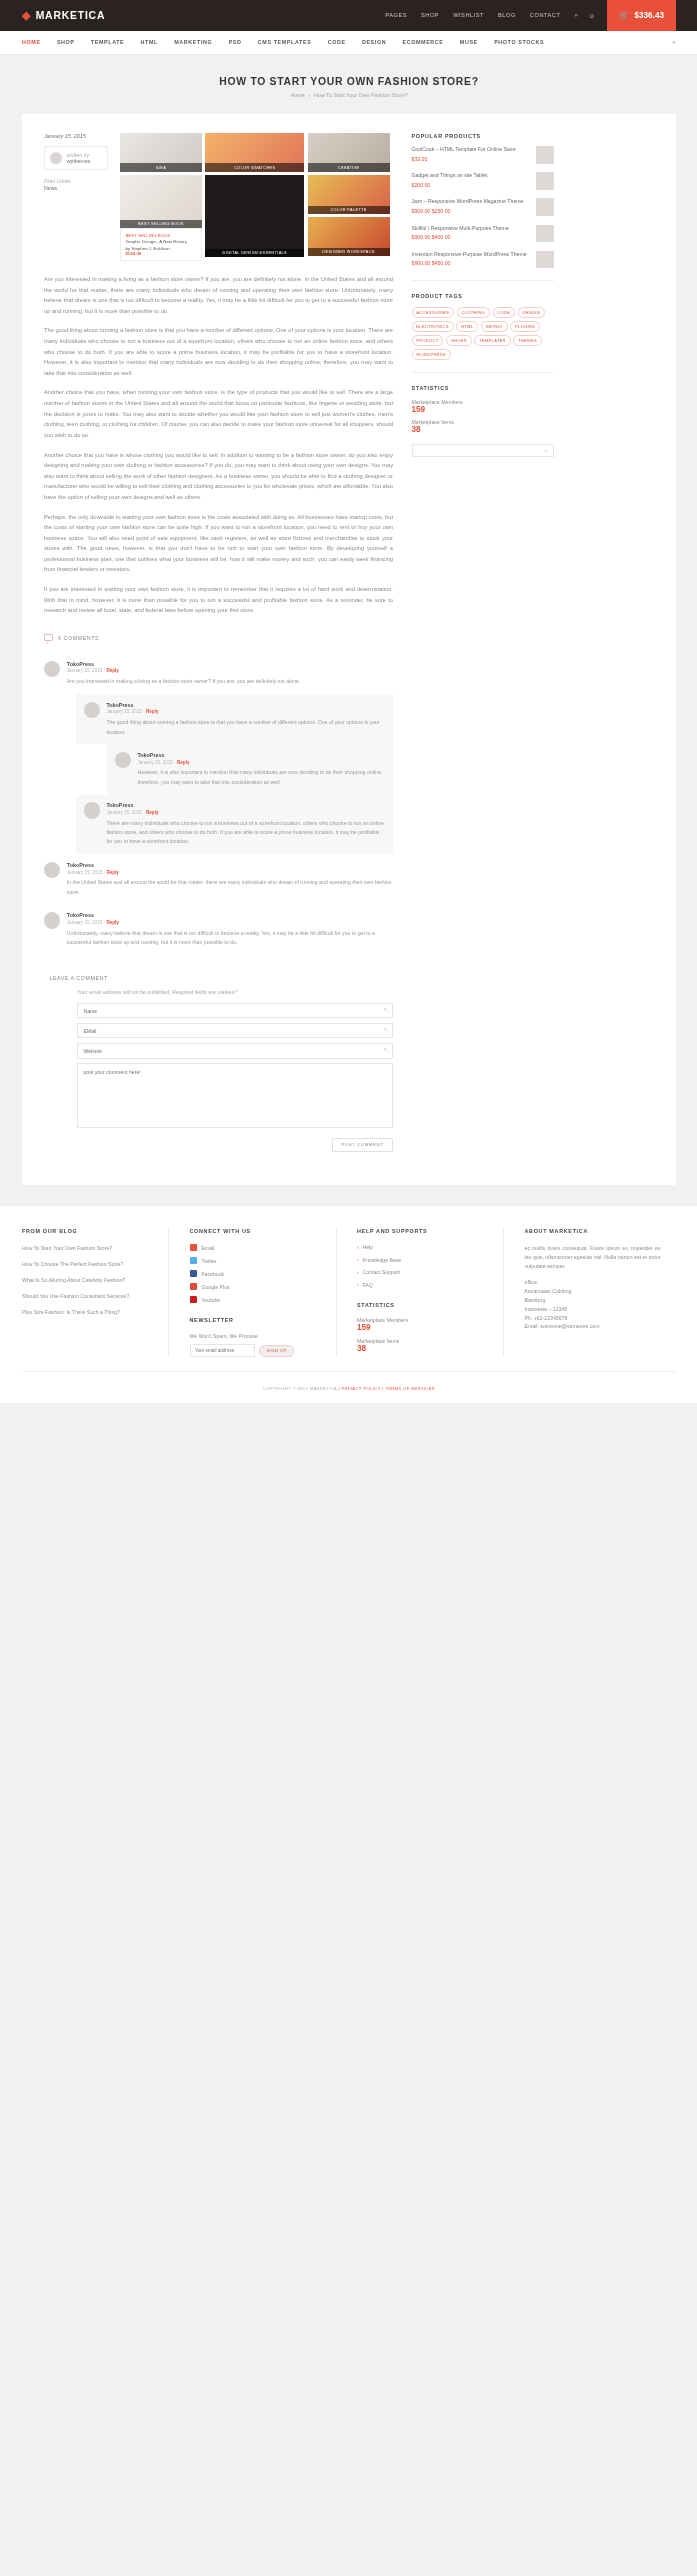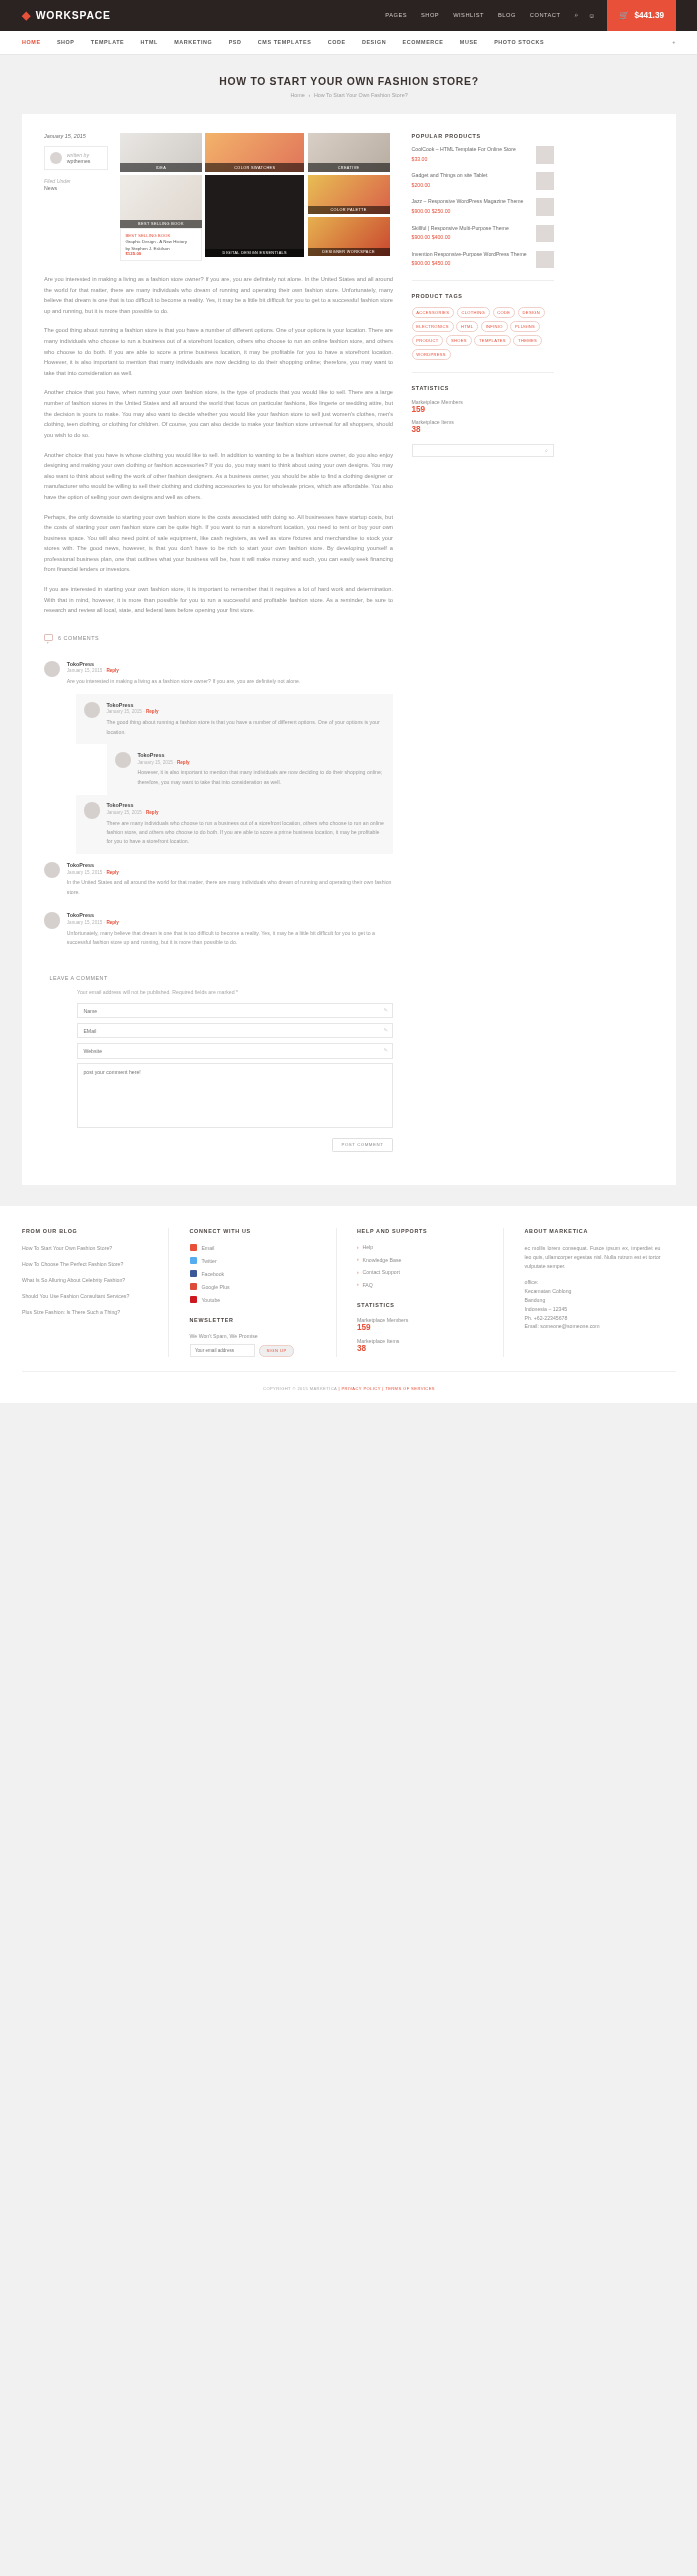--- a/index.html
+++ b/index.html
@@ -123,36 +123,36 @@
   .vline { width:0.5px; background:#ededed; }
   .copy { text-align:center; font-size:4.1px; letter-spacing:0.4px; color:#aaa; padding:14px 0 12px; margin-top:14px; border-top:0.5px solid #f0f0f0; }
   .copy .rd { color:#e8503a; }
 </style>
 </head>
 <body>
 
 <div class="topbar">
   <div class="logo">
     <span class="mark">◆</span>
-    <span>WORKSPACE</span>
+    <span>MARKETICA</span>
   </div>
   <div class="top-links">
     <a>PAGES</a>
     <a>SHOP</a>
     <a>WISHLIST</a>
     <a>BLOG</a>
     <a>CONTACT</a>
   </div>
   <div class="top-icons">
     <span>⌕</span>
     <span>☺</span>
   </div>
   <div class="cart-btn">
     <span>🛒</span>
-    <span>$441.39</span>
+    <span>$336.43</span>
   </div>
 </div>
 
 <div class="mainnav">
   <a class="active">HOME</a>
   <a>SHOP</a>
   <a>TEMPLATE</a>
   <a>HTML</a>
   <a>MARKETING</a>
   <a>PSD</a>

